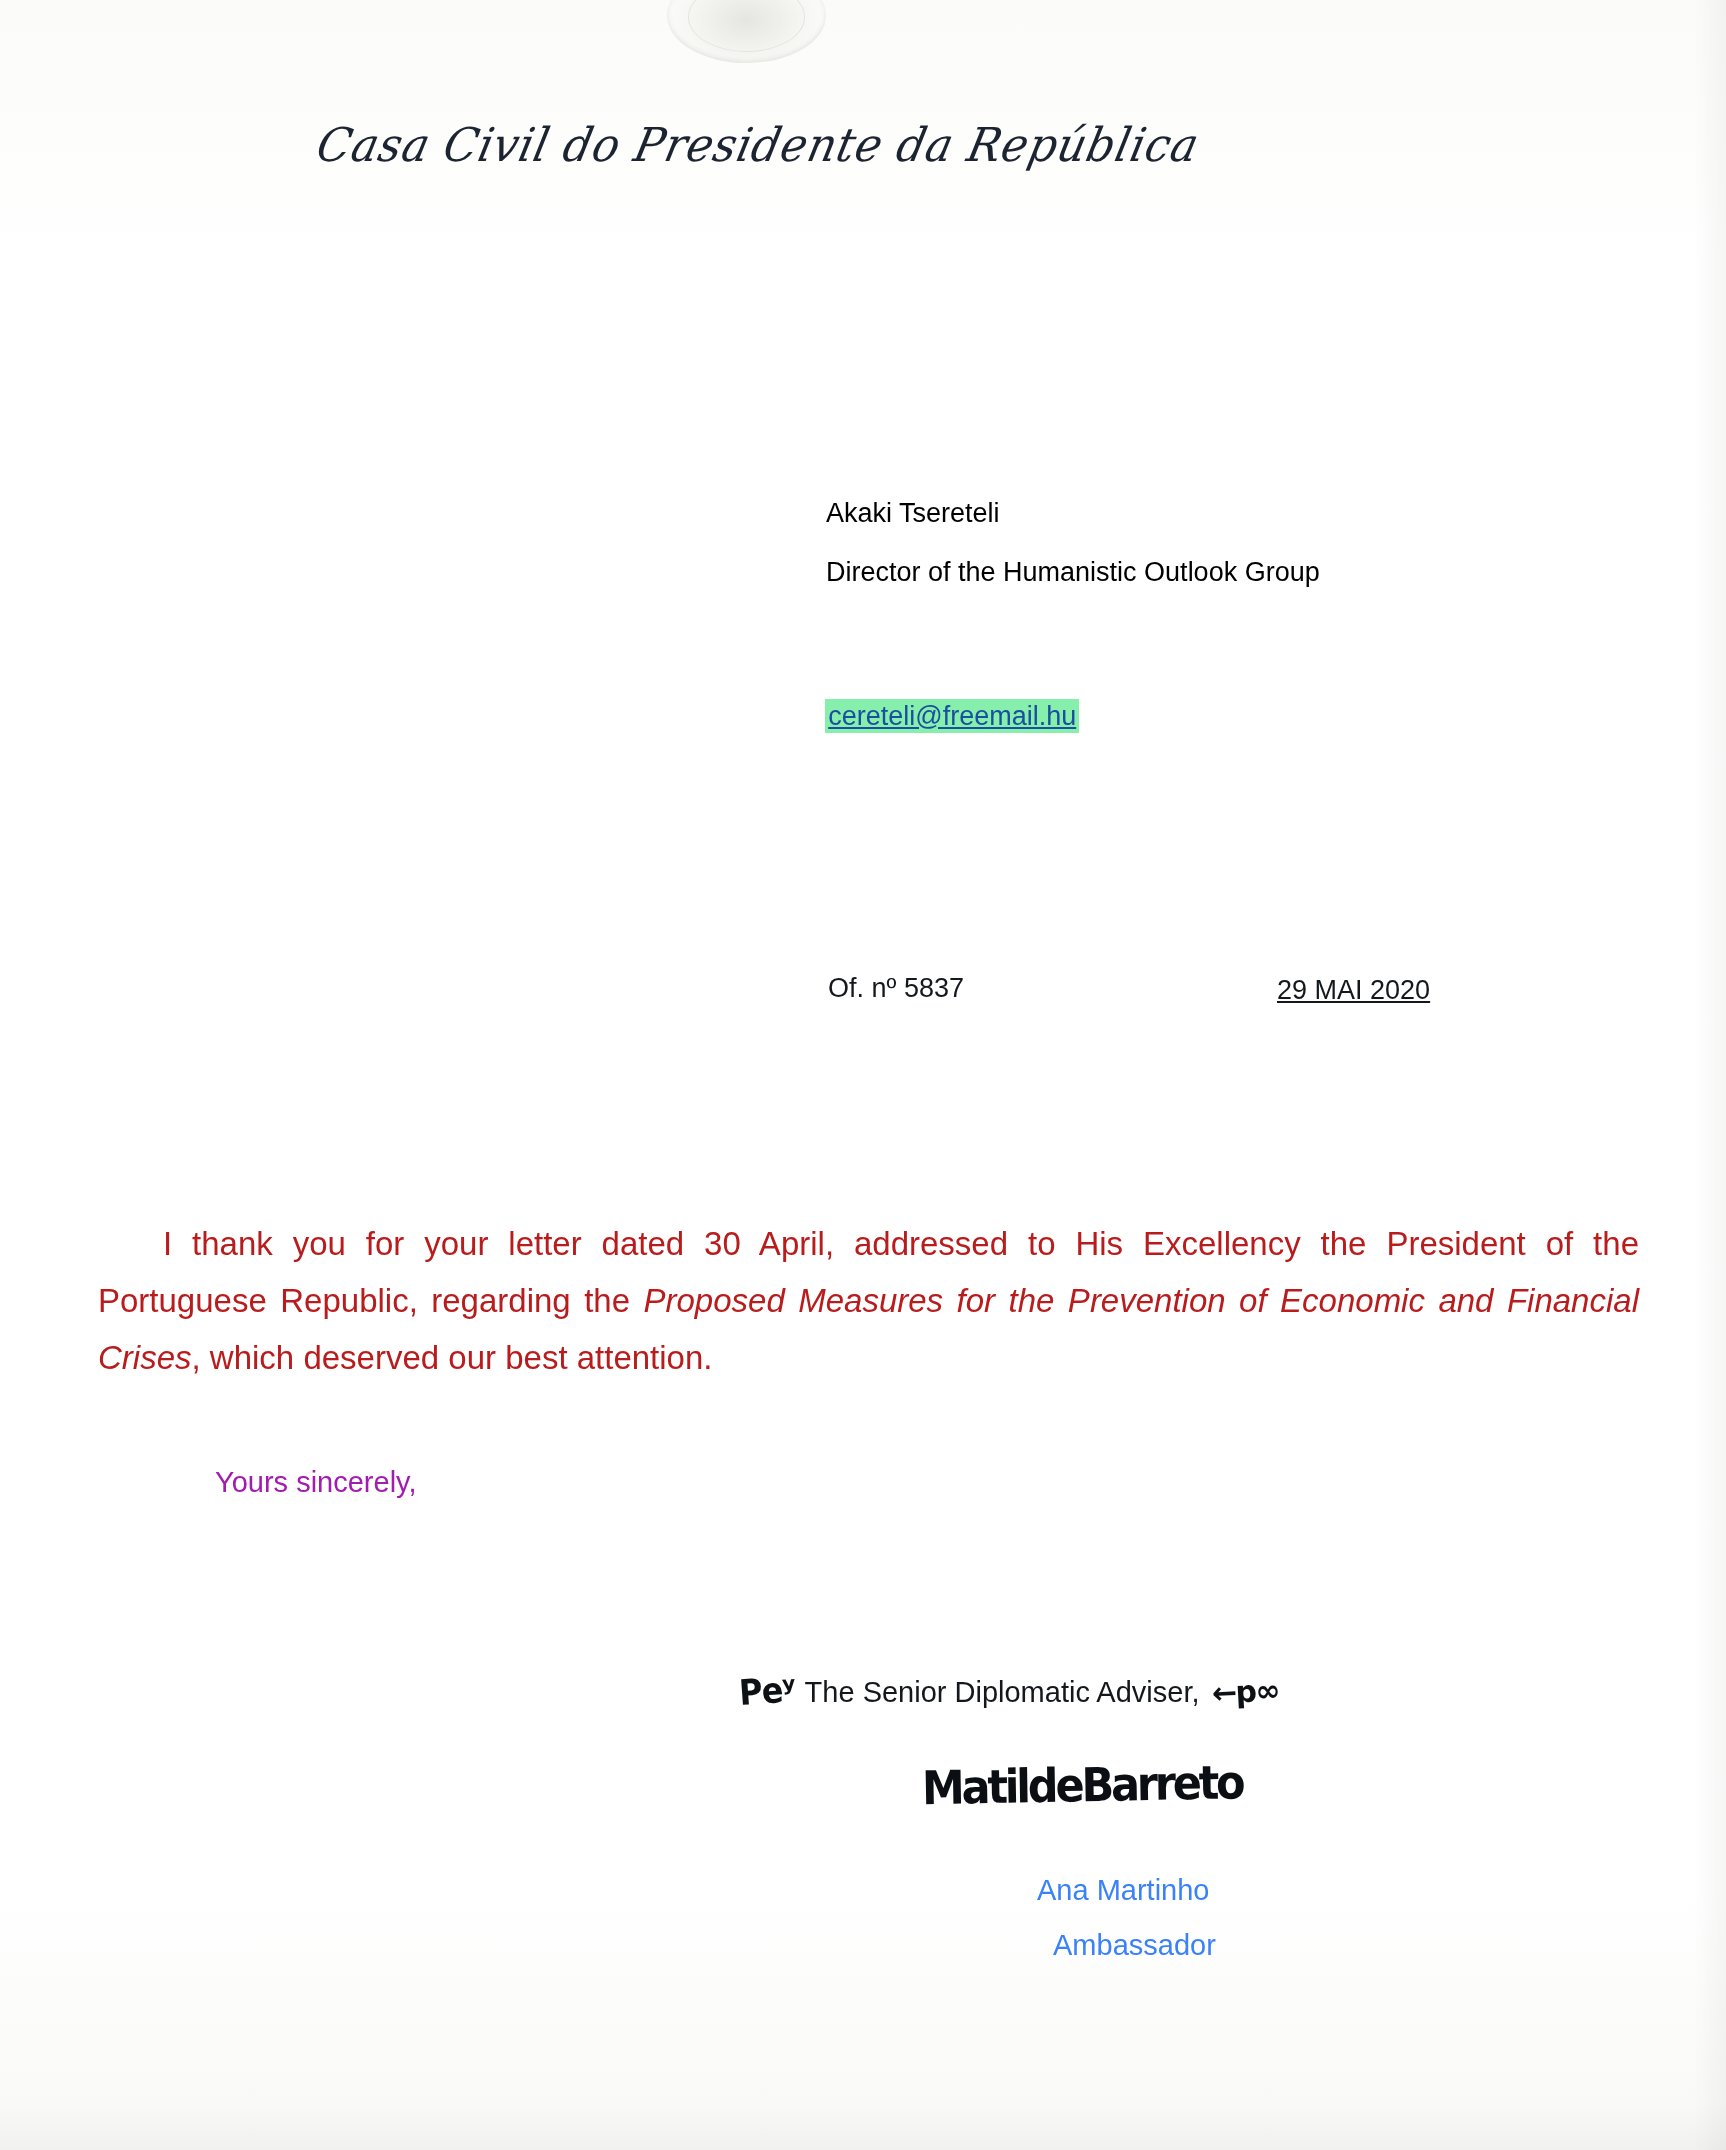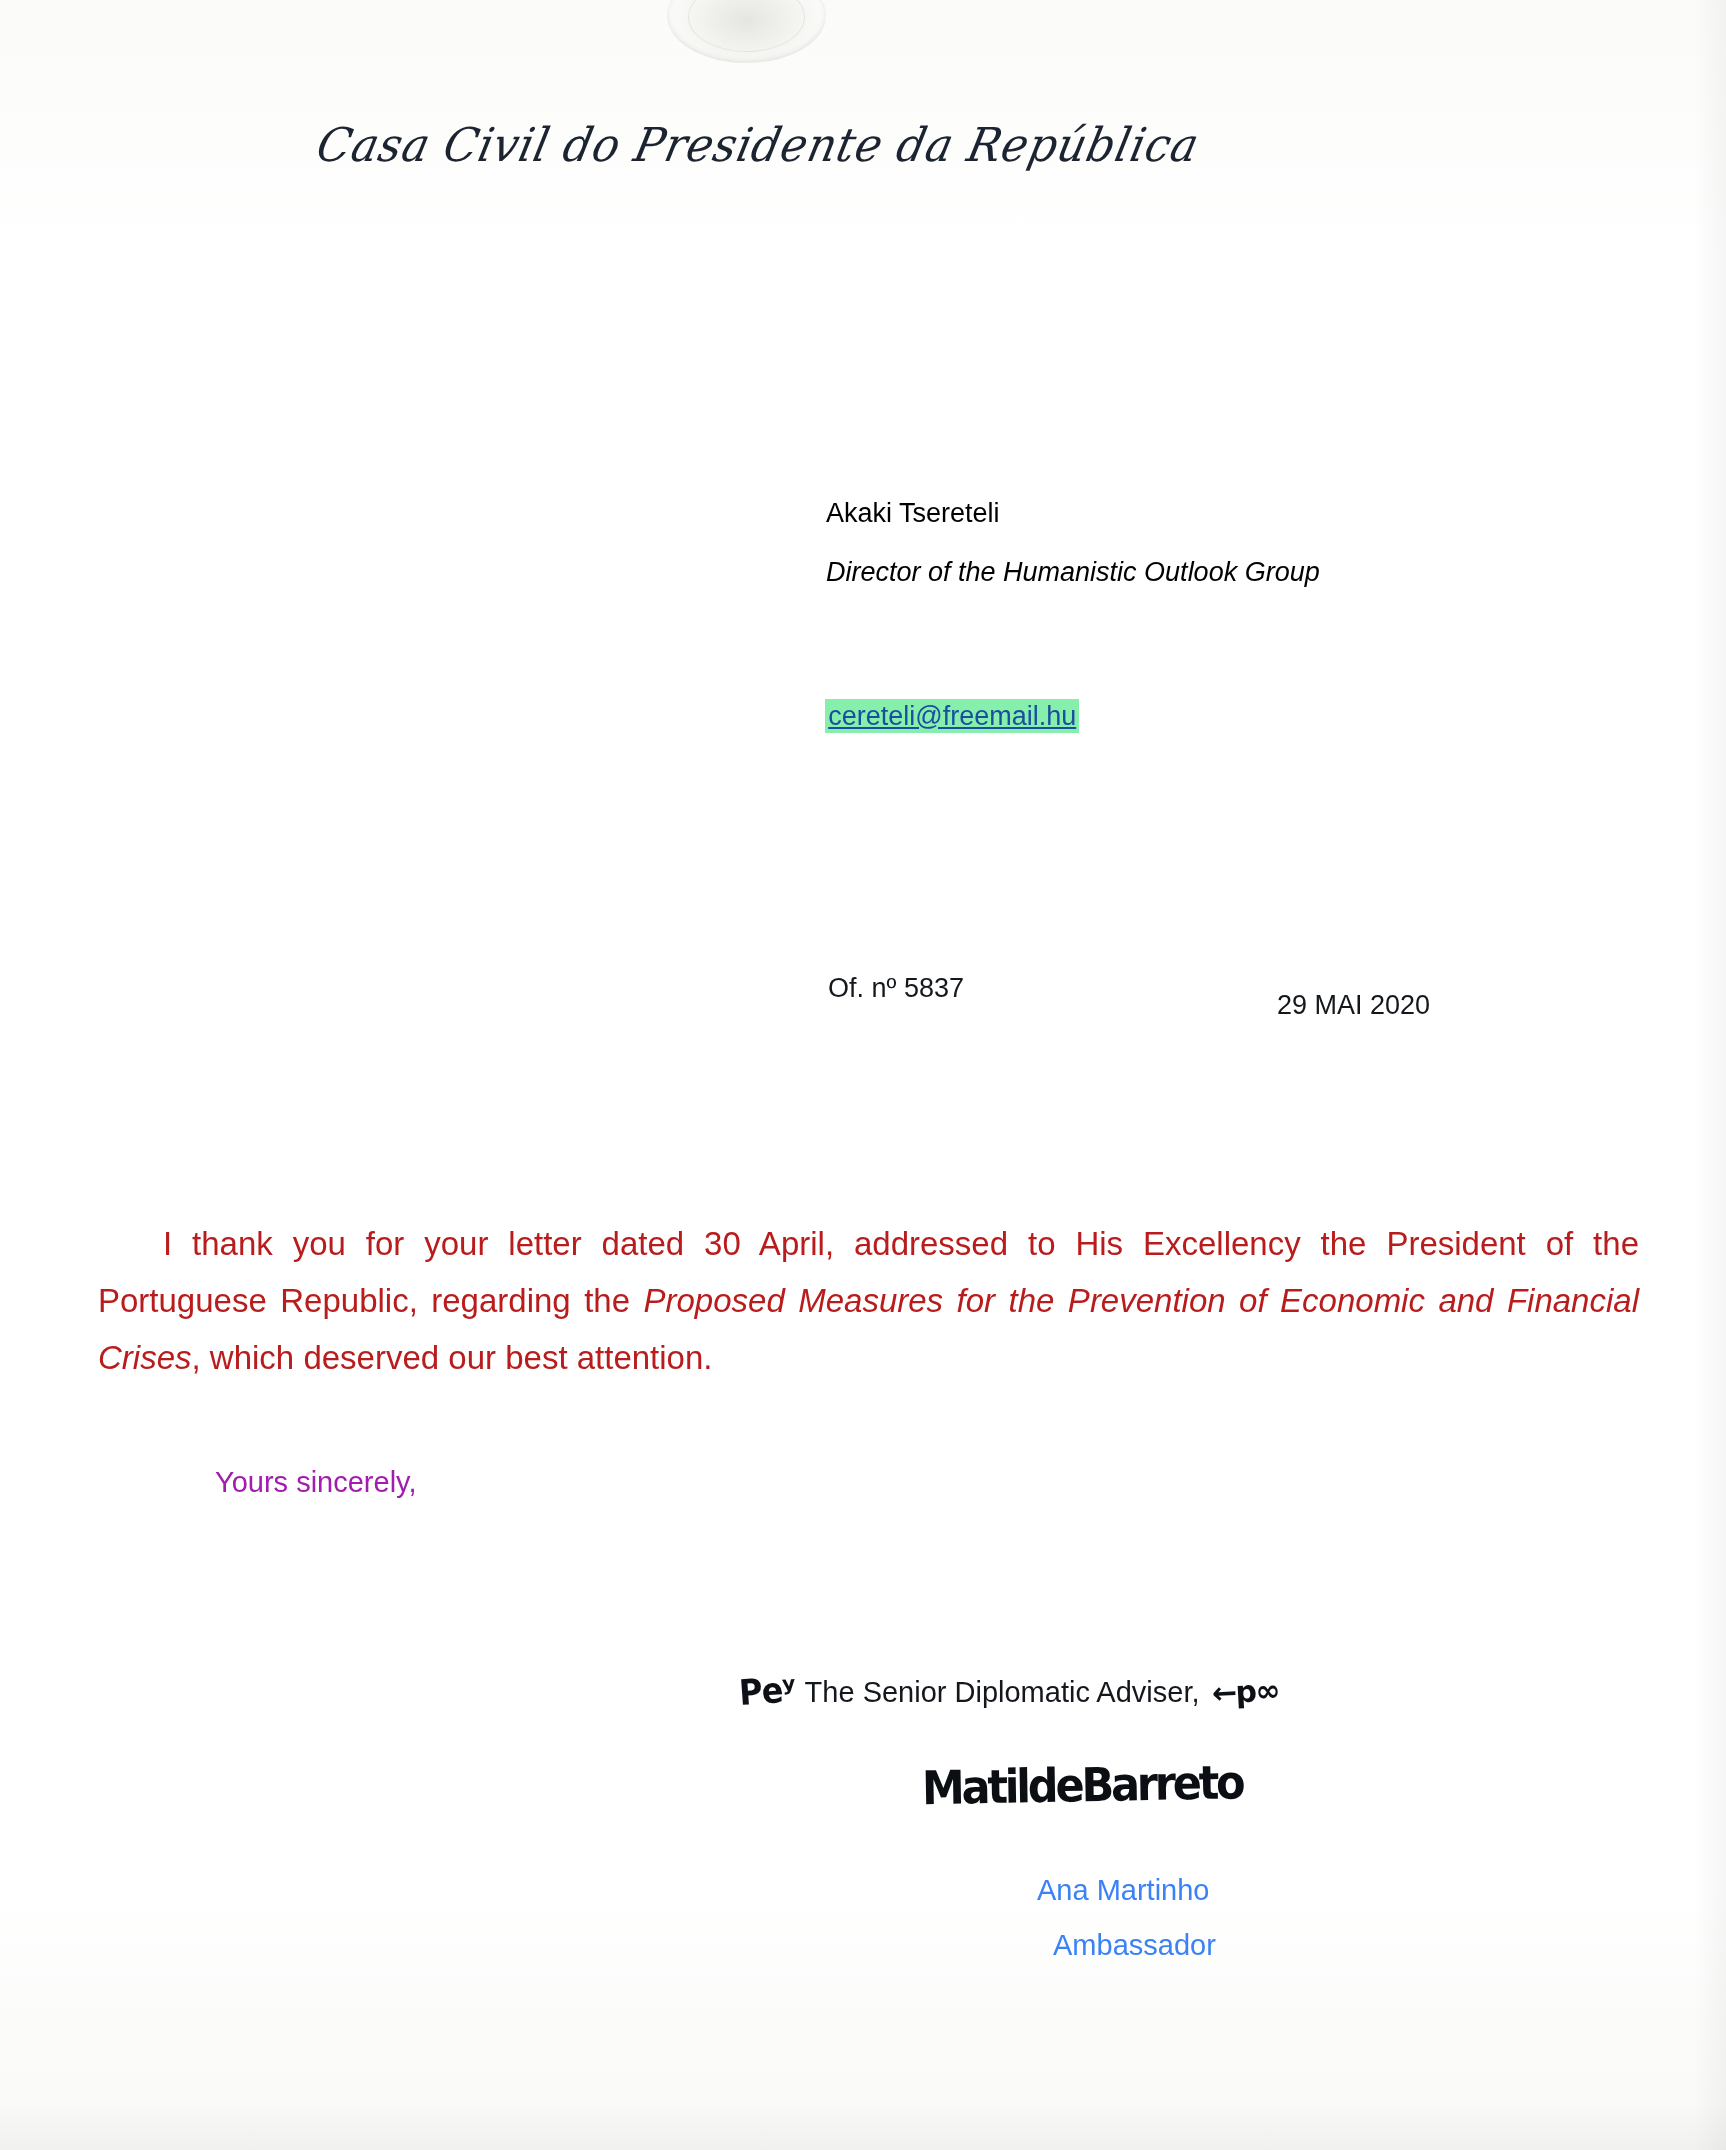--- a/index.html
+++ b/index.html
@@ -88,21 +88,20 @@
     top: 493px;
     font-size: 27px;
     line-height: 1.55;
     color: #000000;
   }
   .addressee-name {
     margin: 0 0 17.5px 0;
   }
   .addressee-role {
     margin: 0;
-    font-style: italic;
   }
 
   .email-link {
     position: absolute;
     left: 825px;
     top: 699px;
     font-size: 27px;
     color: #1a4fa0;
     text-decoration: underline;
     background: #86efac;
@@ -119,22 +118,23 @@
   }
   .ref-number {
     position: absolute;
     left: 0;
     top: 0;
     white-space: nowrap;
   }
   .ref-date {
     position: absolute;
     left: 449px;
-    top: 17px;
-    white-space: nowrap;
+    top: 2px;
+    white-space: nowrap;
+    text-decoration: underline;
   }
 
   .body-text {
     position: absolute;
     left: 98px;
     top: 1216px;
     width: 1541px;
     font-size: 33px;
     line-height: 1.72;
     color: #b91c1c;

